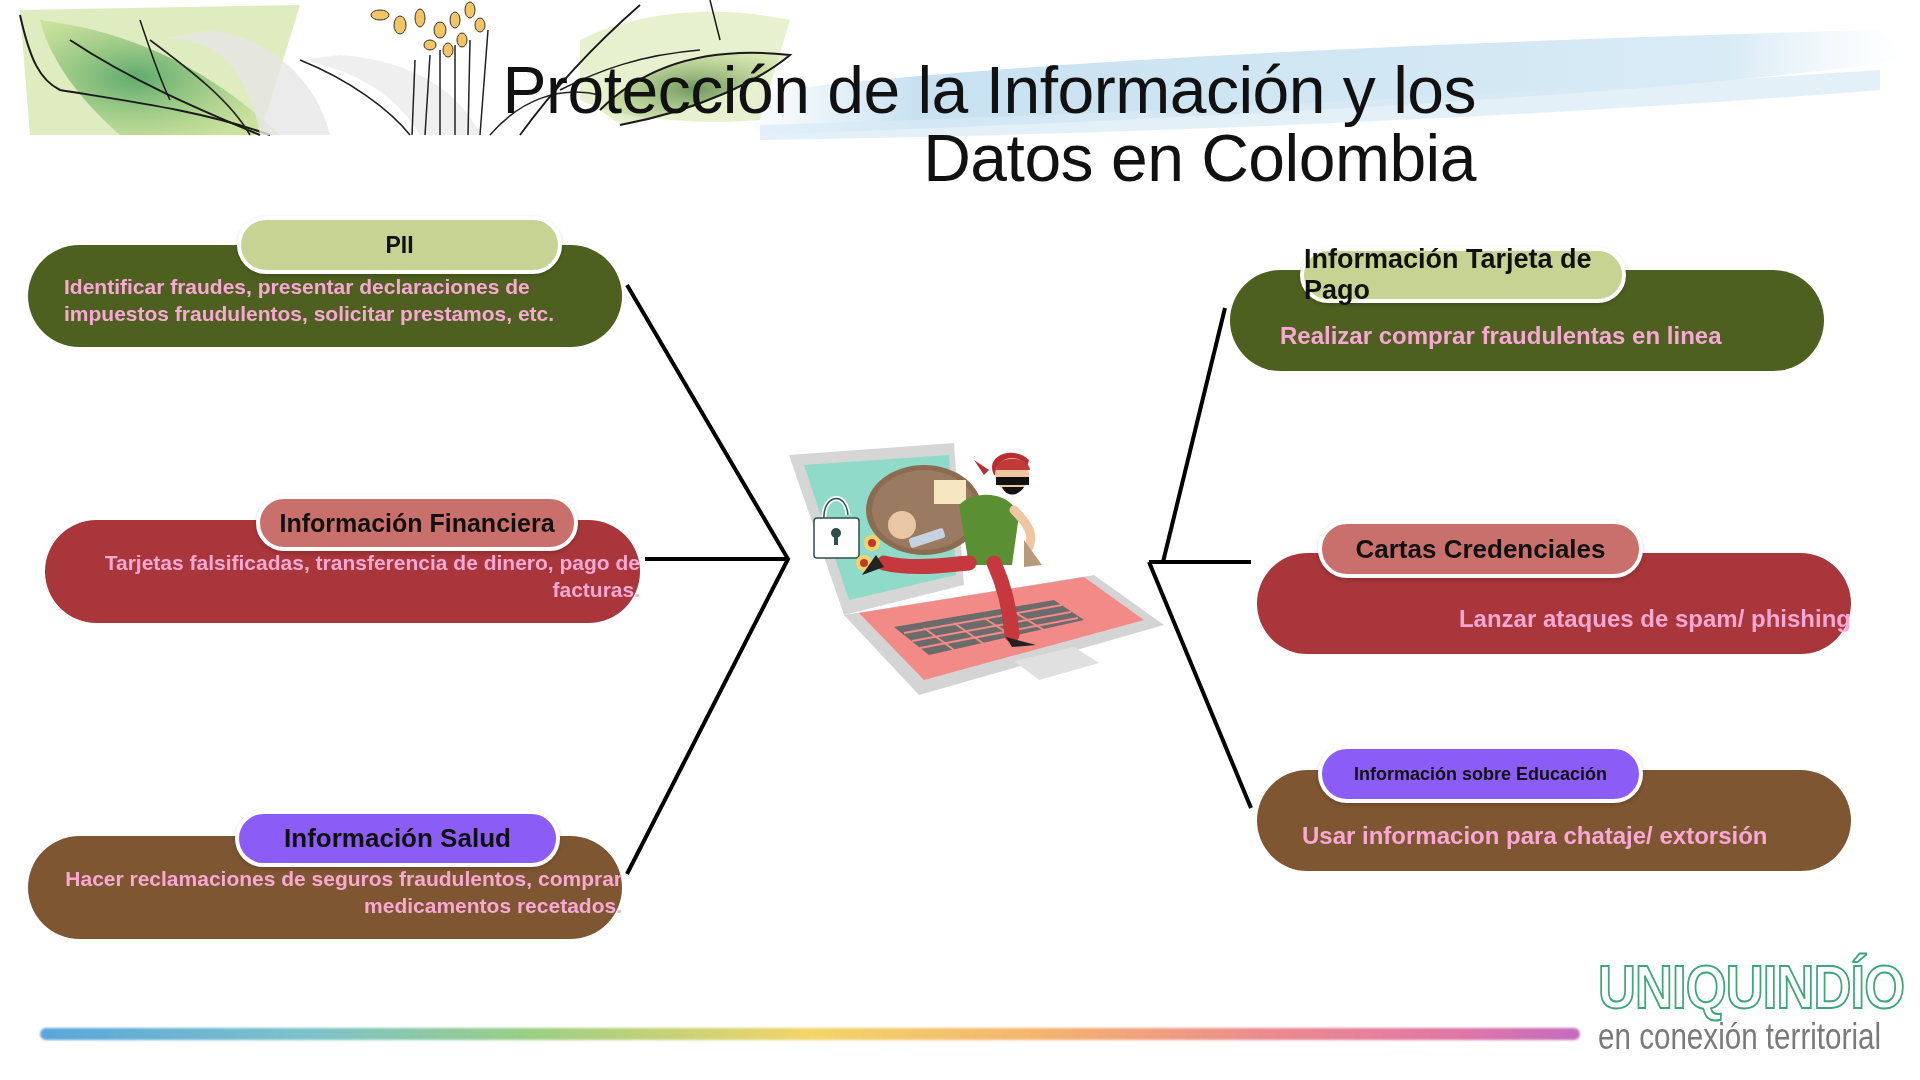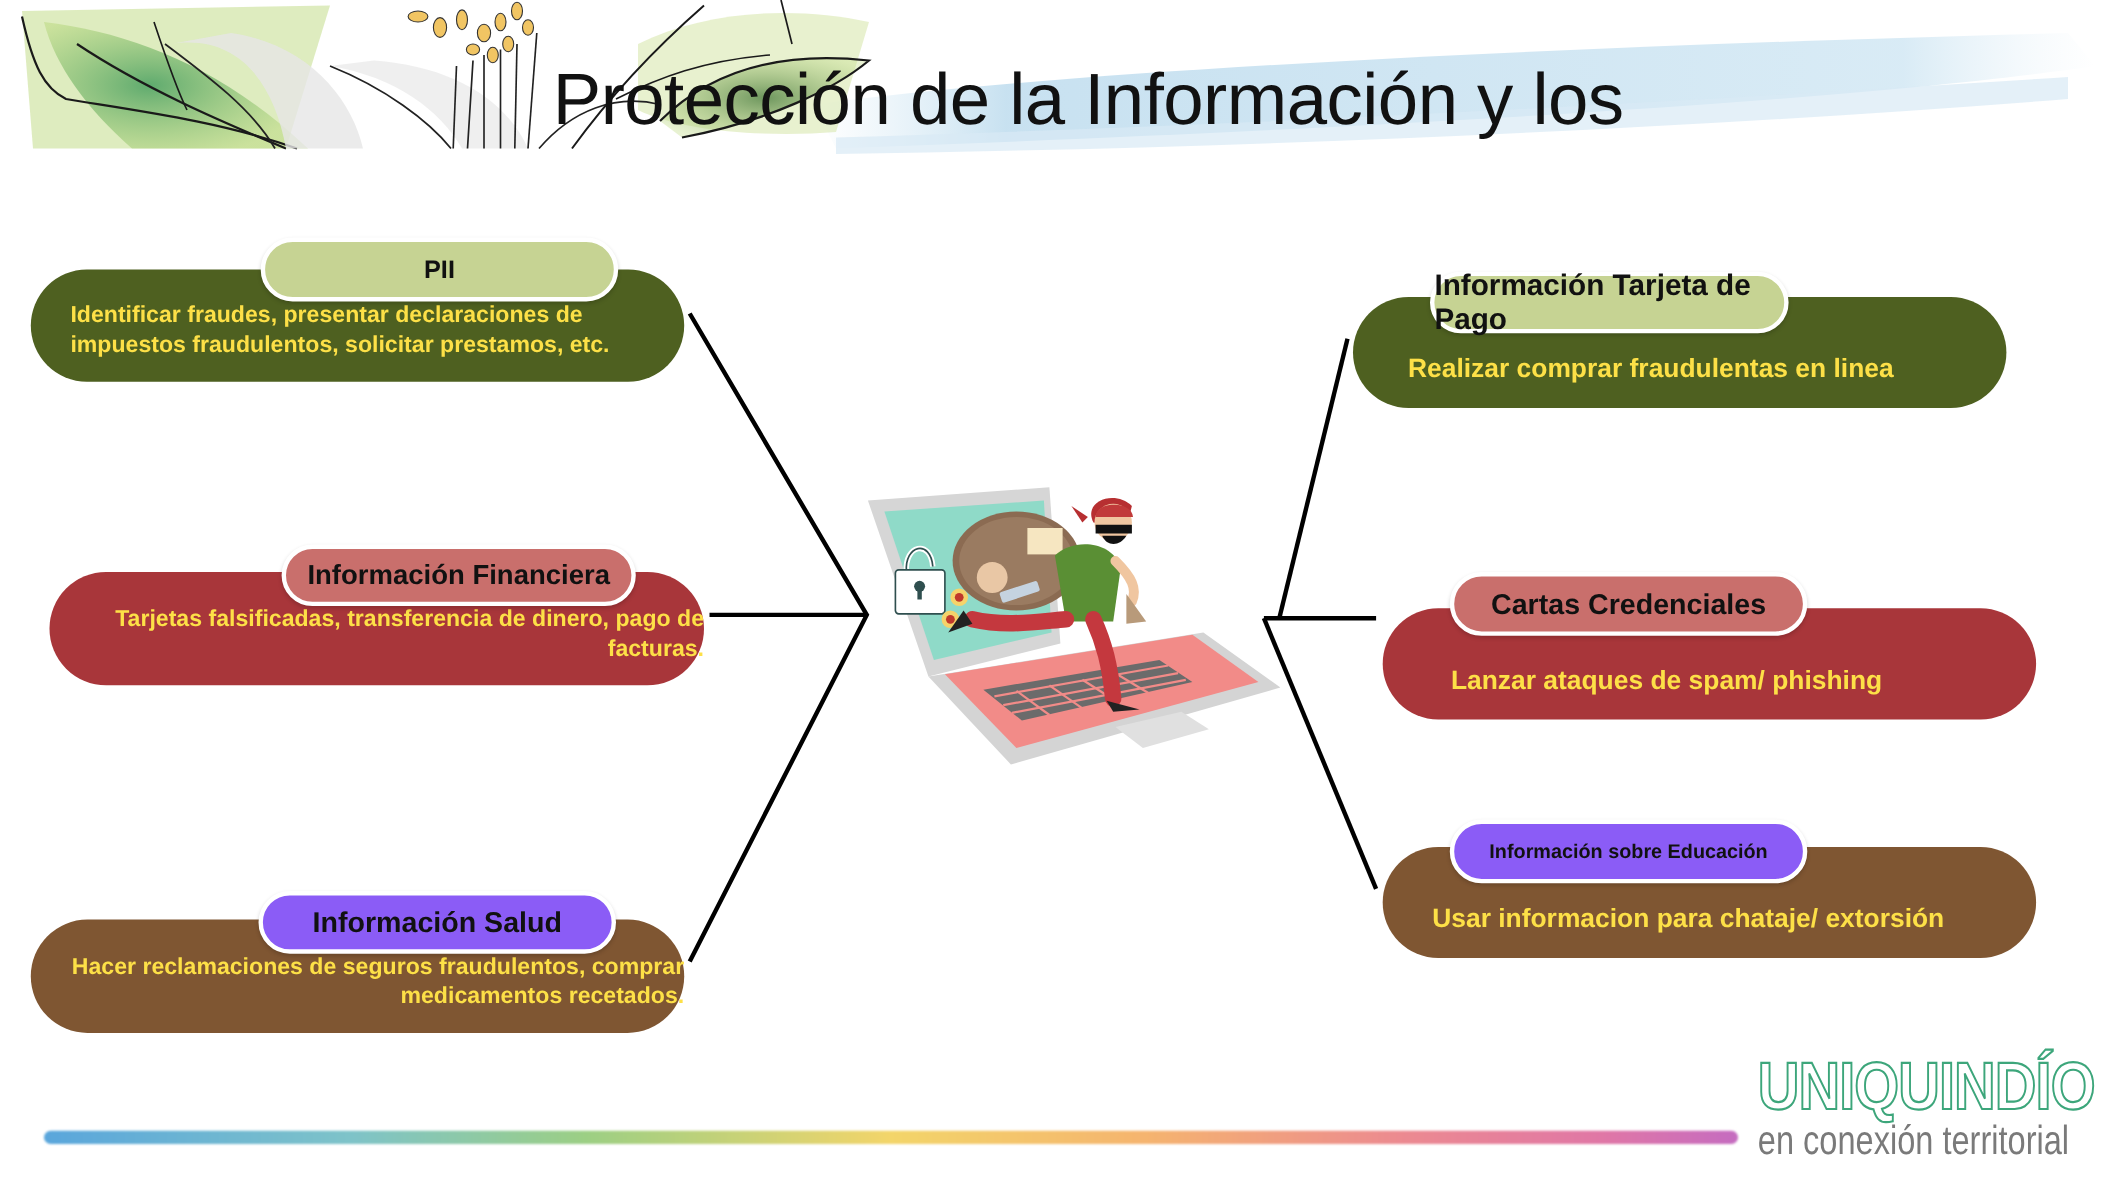--- a/index.html
+++ b/index.html
@@ -17,21 +17,21 @@
   }
   .title span { display: block; }
 
   
   .card {
     position: absolute; border-radius: 52px; color: #fff;
     font-weight: 700; display: flex; align-items: flex-end;
   }
   .card .desc {
     font-family: "Liberation Sans", sans-serif; font-weight: 700;
-    font-size: 21px; line-height: 27px; color: #fde047;
+    font-size: 21px; line-height: 27px; color: #f9a8d4;
   }
   .pill {
     position: absolute; border-radius: 30px; border: 4px solid #ffffff;
     box-shadow: 0 2px 4px rgba(0,0,0,0.18);
     display: flex; align-items: center; justify-content: center;
     color: #111; font-weight: 700; font-family: "Liberation Sans", sans-serif;
   }
 
   .green  { background: #4e6020; }
   .red    { background: #a8363a; }
@@ -43,21 +43,21 @@
   
   #card-pii     { left: 28px; top: 245px; width: 594px; height: 102px; padding: 0 0 20px 36px; }
   #card-fin     { left: 45px; top: 520px; width: 595px; height: 103px; padding: 0 0 20px 26px; text-align: right; }
   #card-salud   { left: 28px; top: 836px; width: 594px; height: 103px; padding: 0 0 20px 22px; text-align: right; }
   #pill-pii     { left: 237px; top: 216px; width: 325px; height: 58px; font-size: 23px; }
   #pill-fin     { left: 256px; top: 495px; width: 322px; height: 56px; font-size: 25px; }
   #pill-salud   { left: 235px; top: 810px; width: 325px; height: 57px; font-size: 26px; }
 
   
   #card-tarjeta { left: 1230px; top: 270px; width: 594px; height: 101px; padding: 0 0 22px 50px; }
-  #card-cartas  { left: 1257px; top: 553px; width: 594px; height: 101px; padding: 0 0 22px 62px; }
+  #card-cartas  { left: 1257px; top: 553px; width: 594px; height: 101px; padding: 0 0 22px 62px; justify-content: flex-end; }
   #card-edu     { left: 1257px; top: 770px; width: 594px; height: 101px; padding: 0 0 22px 45px; }
   #card-tarjeta .desc, #card-cartas .desc, #card-edu .desc { font-size: 24px; }
   #pill-tarjeta { left: 1300px; top: 247px; width: 326px; height: 56px; font-size: 27px; }
   #pill-cartas  { left: 1318px; top: 520px; width: 325px; height: 58px; font-size: 26px; }
   #pill-edu     { left: 1318px; top: 745px; width: 325px; height: 58px; font-size: 18px; }
 
   
   .connectors { position: absolute; left: 0; top: 0; width: 1920px; height: 1080px; pointer-events: none; }
 
   
@@ -145,20 +145,21 @@
     <path d="M580 40 C 640 10, 720 5, 790 20 L 760 120 C 700 125, 620 120, 580 100 Z" fill="#d1e4a0" opacity="0.5"></path>
     <path d="M600 110 C 640 70, 700 45, 790 55 C 760 80, 700 110, 620 125 Z" fill="url(#leafG2)"></path>
     <path d="M600 110 C 640 70, 700 45, 790 55 C 760 80, 700 110, 620 125" fill="none" stroke="#1a1a1a" stroke-width="2"></path>
     <path d="M520 135 C 560 80, 600 40, 640 5" fill="none" stroke="#1a1a1a" stroke-width="1.8"></path>
     <path d="M560 90 C 600 70, 640 55, 700 50" fill="none" stroke="#1a1a1a" stroke-width="1.5"></path>
     <path d="M490 135 C 520 100, 560 85, 600 95" fill="none" stroke="#222" stroke-width="1.5"></path>
     <path d="M710 0 L 720 40" fill="none" stroke="#1a1a1a" stroke-width="1.5"></path>
   </svg>
   <h1 class="title">
     <span>Protección de la Información y los</span>
+    <span>Datos en Colombia</span>
   </h1>
 </div>
 
 <svg class="connectors" viewBox="0 0 1920 1080">
   <g stroke="#000" stroke-width="4" fill="none" stroke-linecap="butt">
 
     <path d="M627 285 L 788 559 L 627 874"></path>
     <path d="M645 559 L 788 559"></path>
 
     <path d="M1225 308 L 1163 562"></path>

